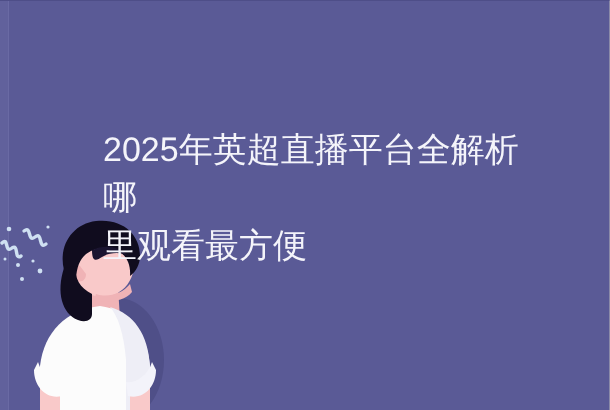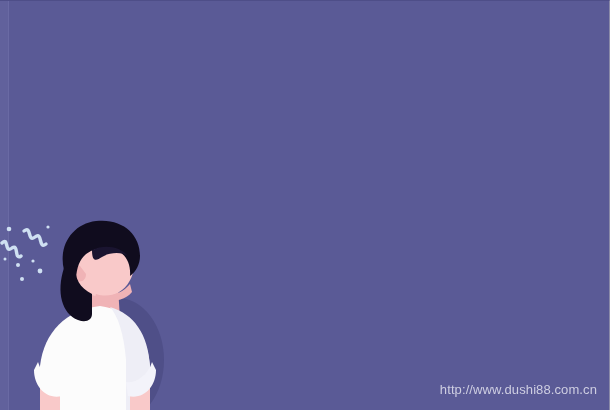--- a/index.html
+++ b/index.html
@@ -144,16 +144,16 @@
              C 106 36, 92 38, 84 46
              C 78 52, 76 62, 76 72
              C 76 82, 72 86, 68 84
              C 63 80, 62 70, 64 60 Z" fill="#100c1e"></path>
 
     <path d="M64 58 C 56 82, 62 104, 78 110 C 86 113, 92 110, 92 104 L92 84 C 80 78, 74 68, 76 56 Z" fill="#100c1e"></path>
 
     <path d="M92 40 C 104 34, 120 36, 128 46 C 122 42, 110 42, 102 47 C 96 51, 92 52, 92 40 Z" fill="#1a1430"></path>
   </svg>
 
+  <div id="title"><span>2025年英超直播平台全解析哪</span><br><span>里观看最方便</span></div>
 
-  <div id="watermark">http://www.dushi88.com.cn</div>
 
 </div>
 
 </body></html>

